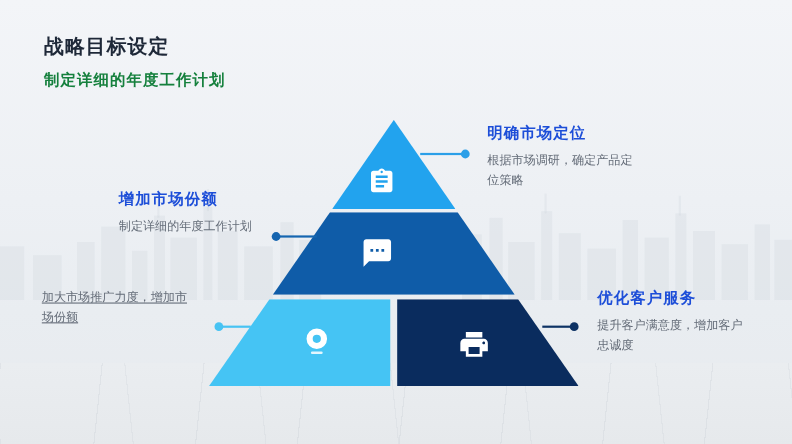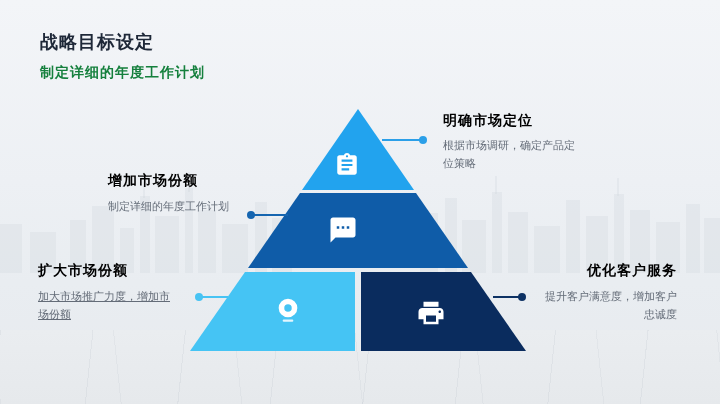--- a/index.html
+++ b/index.html
@@ -58,31 +58,31 @@
   .cline { position: absolute; height: 2px; }
   .cdot { position: absolute; width: 8px; height: 8px; border-radius: 50%; }
   .c-blue   { background: #2b9fe8; }
   .c-midblue{ background: #1565b0; }
   .c-light  { background: #47c3f3; }
   .c-navy   { background: #0d3264; }
 
   
   .callout { position: absolute; }
   .callout h3 {
-    font-size: 14px; font-weight: bold; color: #000000;
+    font-size: 14px; font-weight: bold; color: #1d4ed8;
     letter-spacing: 1px; margin-bottom: 7px;
   }
   .callout p {
     font-size: 11px; color: #646c78; line-height: 1.68;
     word-break: break-all;
   }
-  .co-1 { left: 443px; top: 112px; } .co-1 p { width: 138px; font-family: Liberation Mono, monospace; }
+  .co-1 { left: 443px; top: 112px; } .co-1 p { width: 138px; }
   .co-2 { left: 108px; top: 172px; } .co-2 p { width: 170px; }
   .co-3 { left: 38px;  top: 262px; } .co-3 p { width: 138px; text-decoration: underline; }
-  .co-4 { left: 543px; top: 262px; text-align: right; } .co-4 p { width: 134px; }
+  .co-4 { left: 543px; top: 262px; } .co-4 p { width: 134px; }
 </style>
 </head>
 <body>
 
 <div class="stage">
 
   <svg class="skyline" viewBox="0 0 720 115" xmlns="http://www.w3.org/2000/svg">
     <g fill="#c2cad3" opacity="0.38">
       <rect x="70" y="62" width="16" height="53"></rect>
       <rect x="92" y="48" width="22" height="67"></rect>
@@ -164,21 +164,20 @@
     <h3>明确市场定位</h3>
     <p>根据市场调研，确定产品定位策略</p>
   </div>
 
   <div class="callout co-2">
     <h3>增加市场份额</h3>
     <p>制定详细的年度工作计划</p>
   </div>
 
   <div class="callout co-3">
-    <h3>扩大市场份额</h3>
     <p>加大市场推广力度，增加市场份额</p>
   </div>
 
   <div class="callout co-4">
     <h3>优化客户服务</h3>
     <p>提升客户满意度，增加客户忠诚度</p>
   </div>
 
 </div>
 

